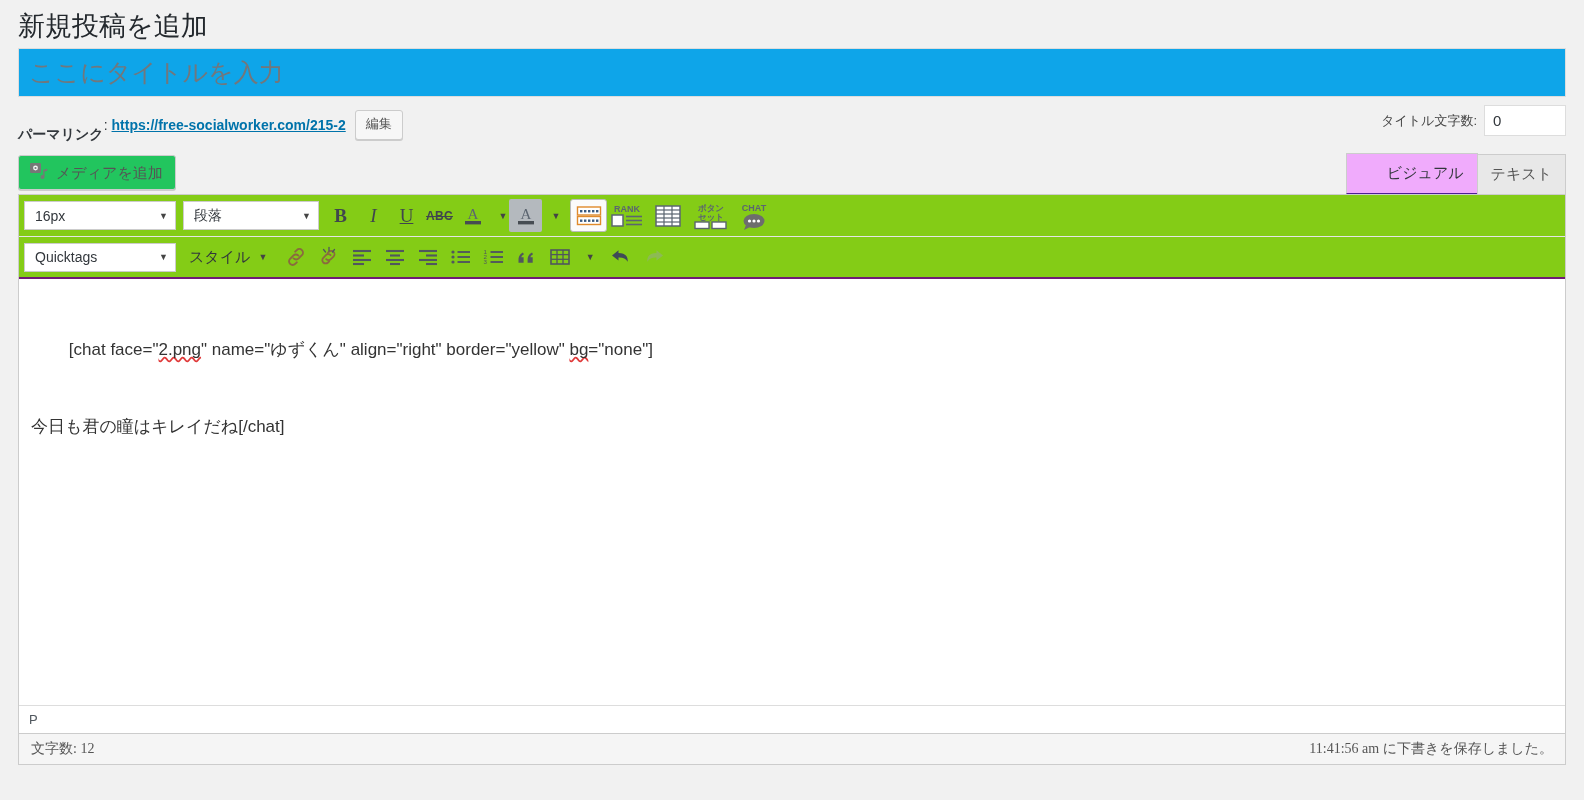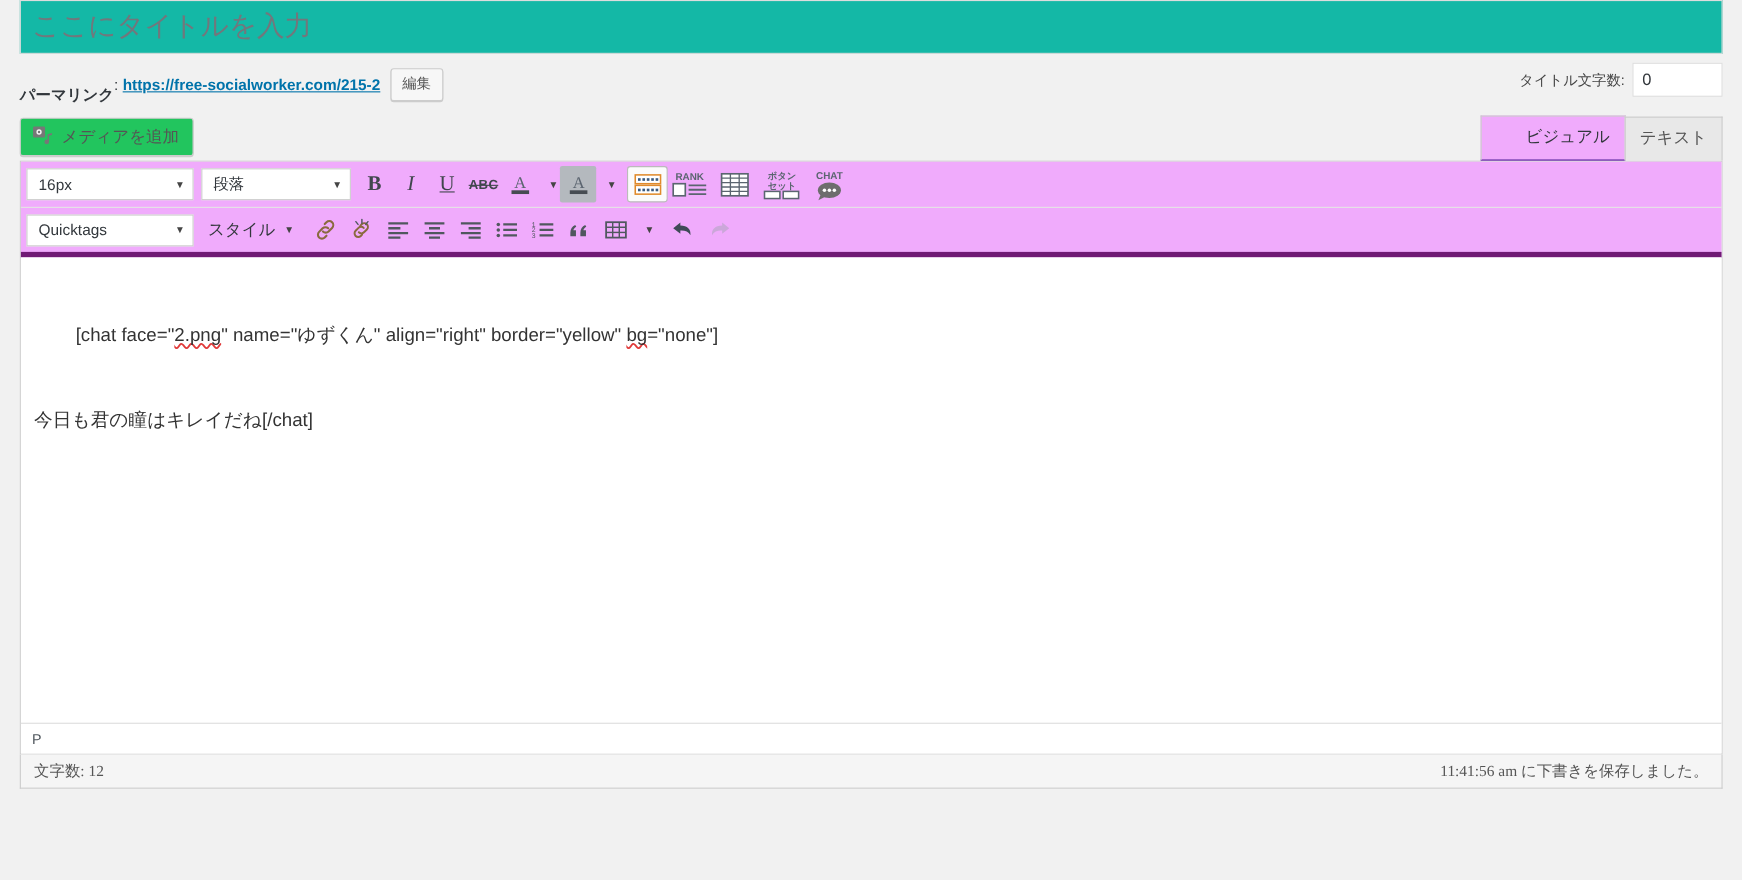--- a/index.html
+++ b/index.html
@@ -21,21 +21,21 @@
     line-height: 1.3;
     margin: 0;
   }
 
   
   .title-wrap { padding: 0 18px; }
   .title-input {
     width: 100%;
     height: 49px;
     border: 1px solid #ddd;
-    background: #14b8a6;
+    background: #0ea5e9;
     font-size: 25px;
     font-weight: 300;
     color: #32373c;
     padding: 3px 10px;
     outline: none;
     font-family: inherit;
     line-height: 1.4;
     display: block;
   }
   .title-input::placeholder { color: #72777c; opacity: 1; }
@@ -142,22 +142,22 @@
   
   .editor-wrap {
     margin: 0 18px;
     border: 1px solid #ccc;
     background: #fff;
     height: 540px;
     display: flex;
     flex-direction: column;
   }
   .mce-toolbar-stack {
-    background: #f0abfc;
-    border-bottom: 5px solid #701a75;
+    background: #84cc16;
+    border-bottom: 2px solid #701a75;
     padding: 0;
   }
   .mce-row {
     display: flex;
     align-items: center;
     padding: 3px 3px;
     gap: 0px;
     min-height: 41px;
   }
   .mce-row.row2 { border-top: 1px solid #e5e5e5; }
@@ -245,20 +245,21 @@
     color: #555;
     font-family: Liberation Serif, serif;
   }
   .status-right { color: #555; }
 </style>
 </head>
 <body>
 
 <div class="page">
 
+  <h1 class="page-title">新規投稿を追加</h1>
 
   <div class="title-wrap">
     <input class="title-input" type="text" placeholder="ここにタイトルを入力" style="">
   </div>
 
   <div class="permalink-row">
     <span class="permalink-label">パーマリンク</span>
     <span class="permalink-colon">:</span>
     <a class="permalink-link">https://free-socialworker.com/215-2</a>
     <button class="btn-small">編集</button>

